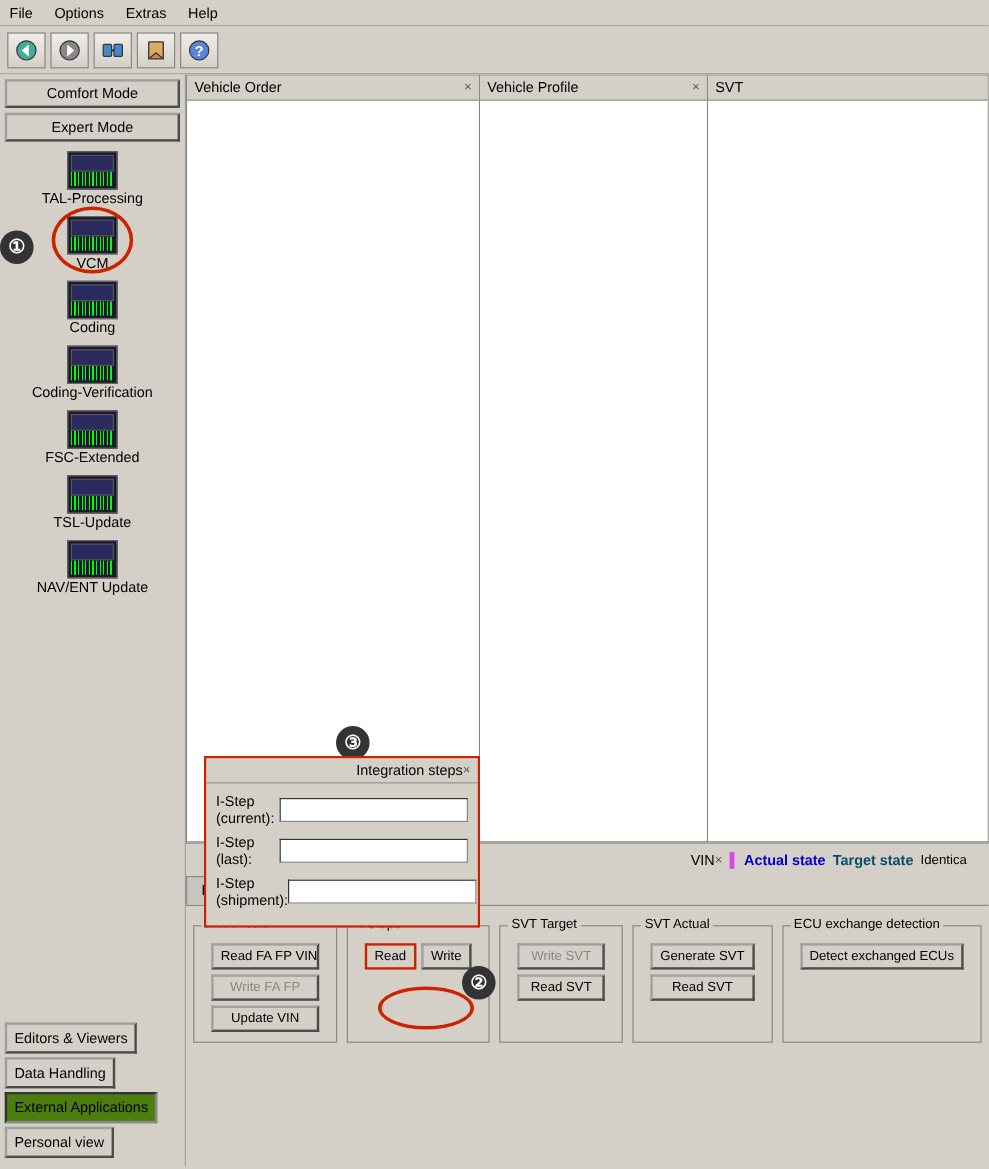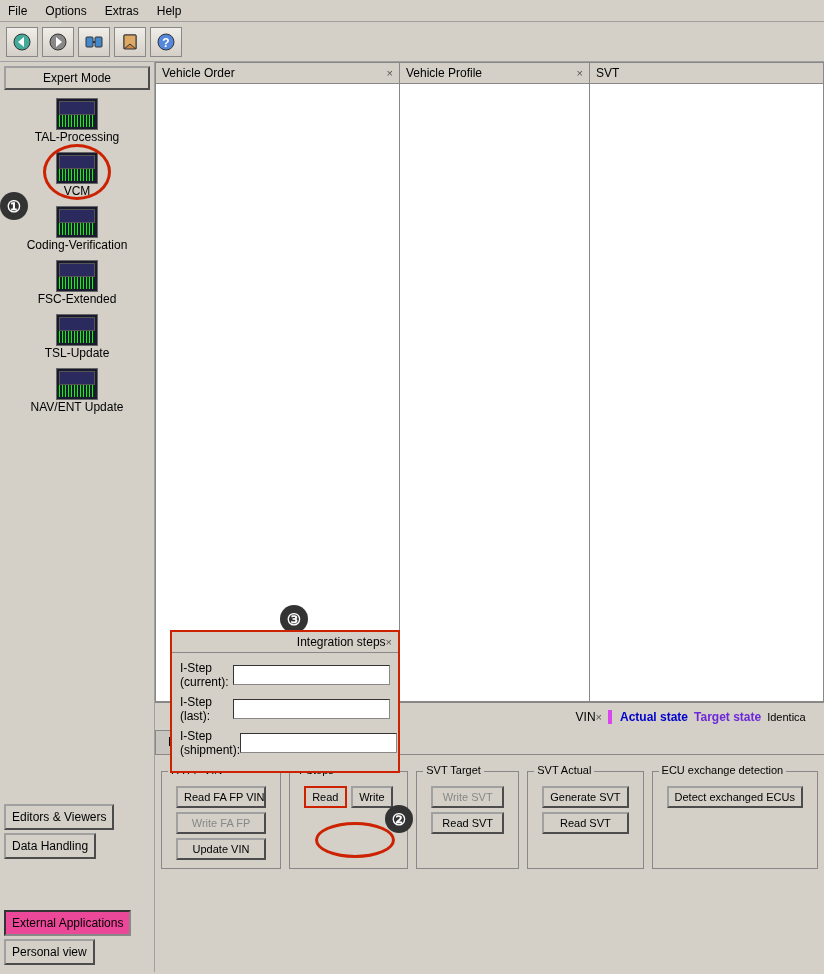--- a/index.html
+++ b/index.html
@@ -151,22 +151,21 @@
       border: 2px outset #a0a0a0;
       background: #d4d0c8;
       text-align: center;
       padding: 4px 6px;
       cursor: pointer;
       margin-bottom: 3px;
       font-size: 12px;
     }
     .sidebar-bottom-btn.active {
       border: 2px inset #888;
-      background: #ec4899;
-      margin-top: 48px;
+      background: #4d7c0f;
     }
 
     
     .content-area {
       flex: 1;
       display: flex;
       flex-direction: column;
       background: #d4d0c8;
       overflow: hidden;
     }
@@ -245,21 +244,21 @@
       font-size: 12px;
     }
     .istep-input {
       flex: 1;
       height: 20px;
       border: 1px inset #888;
       background: white;
       font-size: 12px;
     }
     .state-actual { color: #0000cc; font-weight: bold; }
-    .state-target { color: #6d28d9; font-weight: bold; }
+    .state-target { color: #0c4a6e; font-weight: bold; }
     .state-identical { color: #000; font-size: 11px; }
 
     
     .tab-bar {
       display: flex;
       background: #d4d0c8;
       border-bottom: 1px solid #888;
     }
     .tab {
       padding: 4px 12px;
@@ -378,39 +377,47 @@
     <svg width="18" height="18" viewBox="0 0 18 18">
       <circle cx="9" cy="9" r="8" fill="#5588dd" stroke="#333" stroke-width="1"></circle>
       <text x="9" y="14" text-anchor="middle" font-size="12" font-weight="bold" fill="white">?</text>
     </svg>
   </button>
 </div>
 
 <div class="main-layout">
 
   <div class="sidebar">
+    <button class="sidebar-btn">Comfort Mode</button>
     <button class="sidebar-btn">Expert Mode</button>
 
     <div class="nav-item">
       <div class="nav-icon">
         <div class="nav-icon-inner"></div>
         <div style="position:absolute;top:2px;left:2px;right:2px;height:14px;background:#2a2a5e;border:1px solid #555;"></div>
       </div>
       <span class="nav-label">TAL-Processing</span>
     </div>
 
     <div class="nav-item nav-item-vcm" style="position:relative;">
       <div class="vcm-circle"></div>
       <div class="nav-icon">
         <div class="nav-icon-inner"></div>
         <div style="position:absolute;top:2px;left:2px;right:2px;height:14px;background:#2a2a5e;border:1px solid #555;"></div>
       </div>
       <span class="nav-label">VCM</span>
     </div>
 
+    <div class="nav-item">
+      <div class="nav-icon">
+        <div class="nav-icon-inner"></div>
+        <div style="position:absolute;top:2px;left:2px;right:2px;height:14px;background:#2a2a5e;border:1px solid #555;"></div>
+      </div>
+      <span class="nav-label">Coding</span>
+    </div>
 
     <div class="nav-item">
       <div class="nav-icon">
         <div class="nav-icon-inner"></div>
         <div style="position:absolute;top:2px;left:2px;right:2px;height:14px;background:#2a2a5e;border:1px solid #555;"></div>
       </div>
       <span class="nav-label">Coding-Verification</span>
     </div>
 
     <div class="nav-item">

